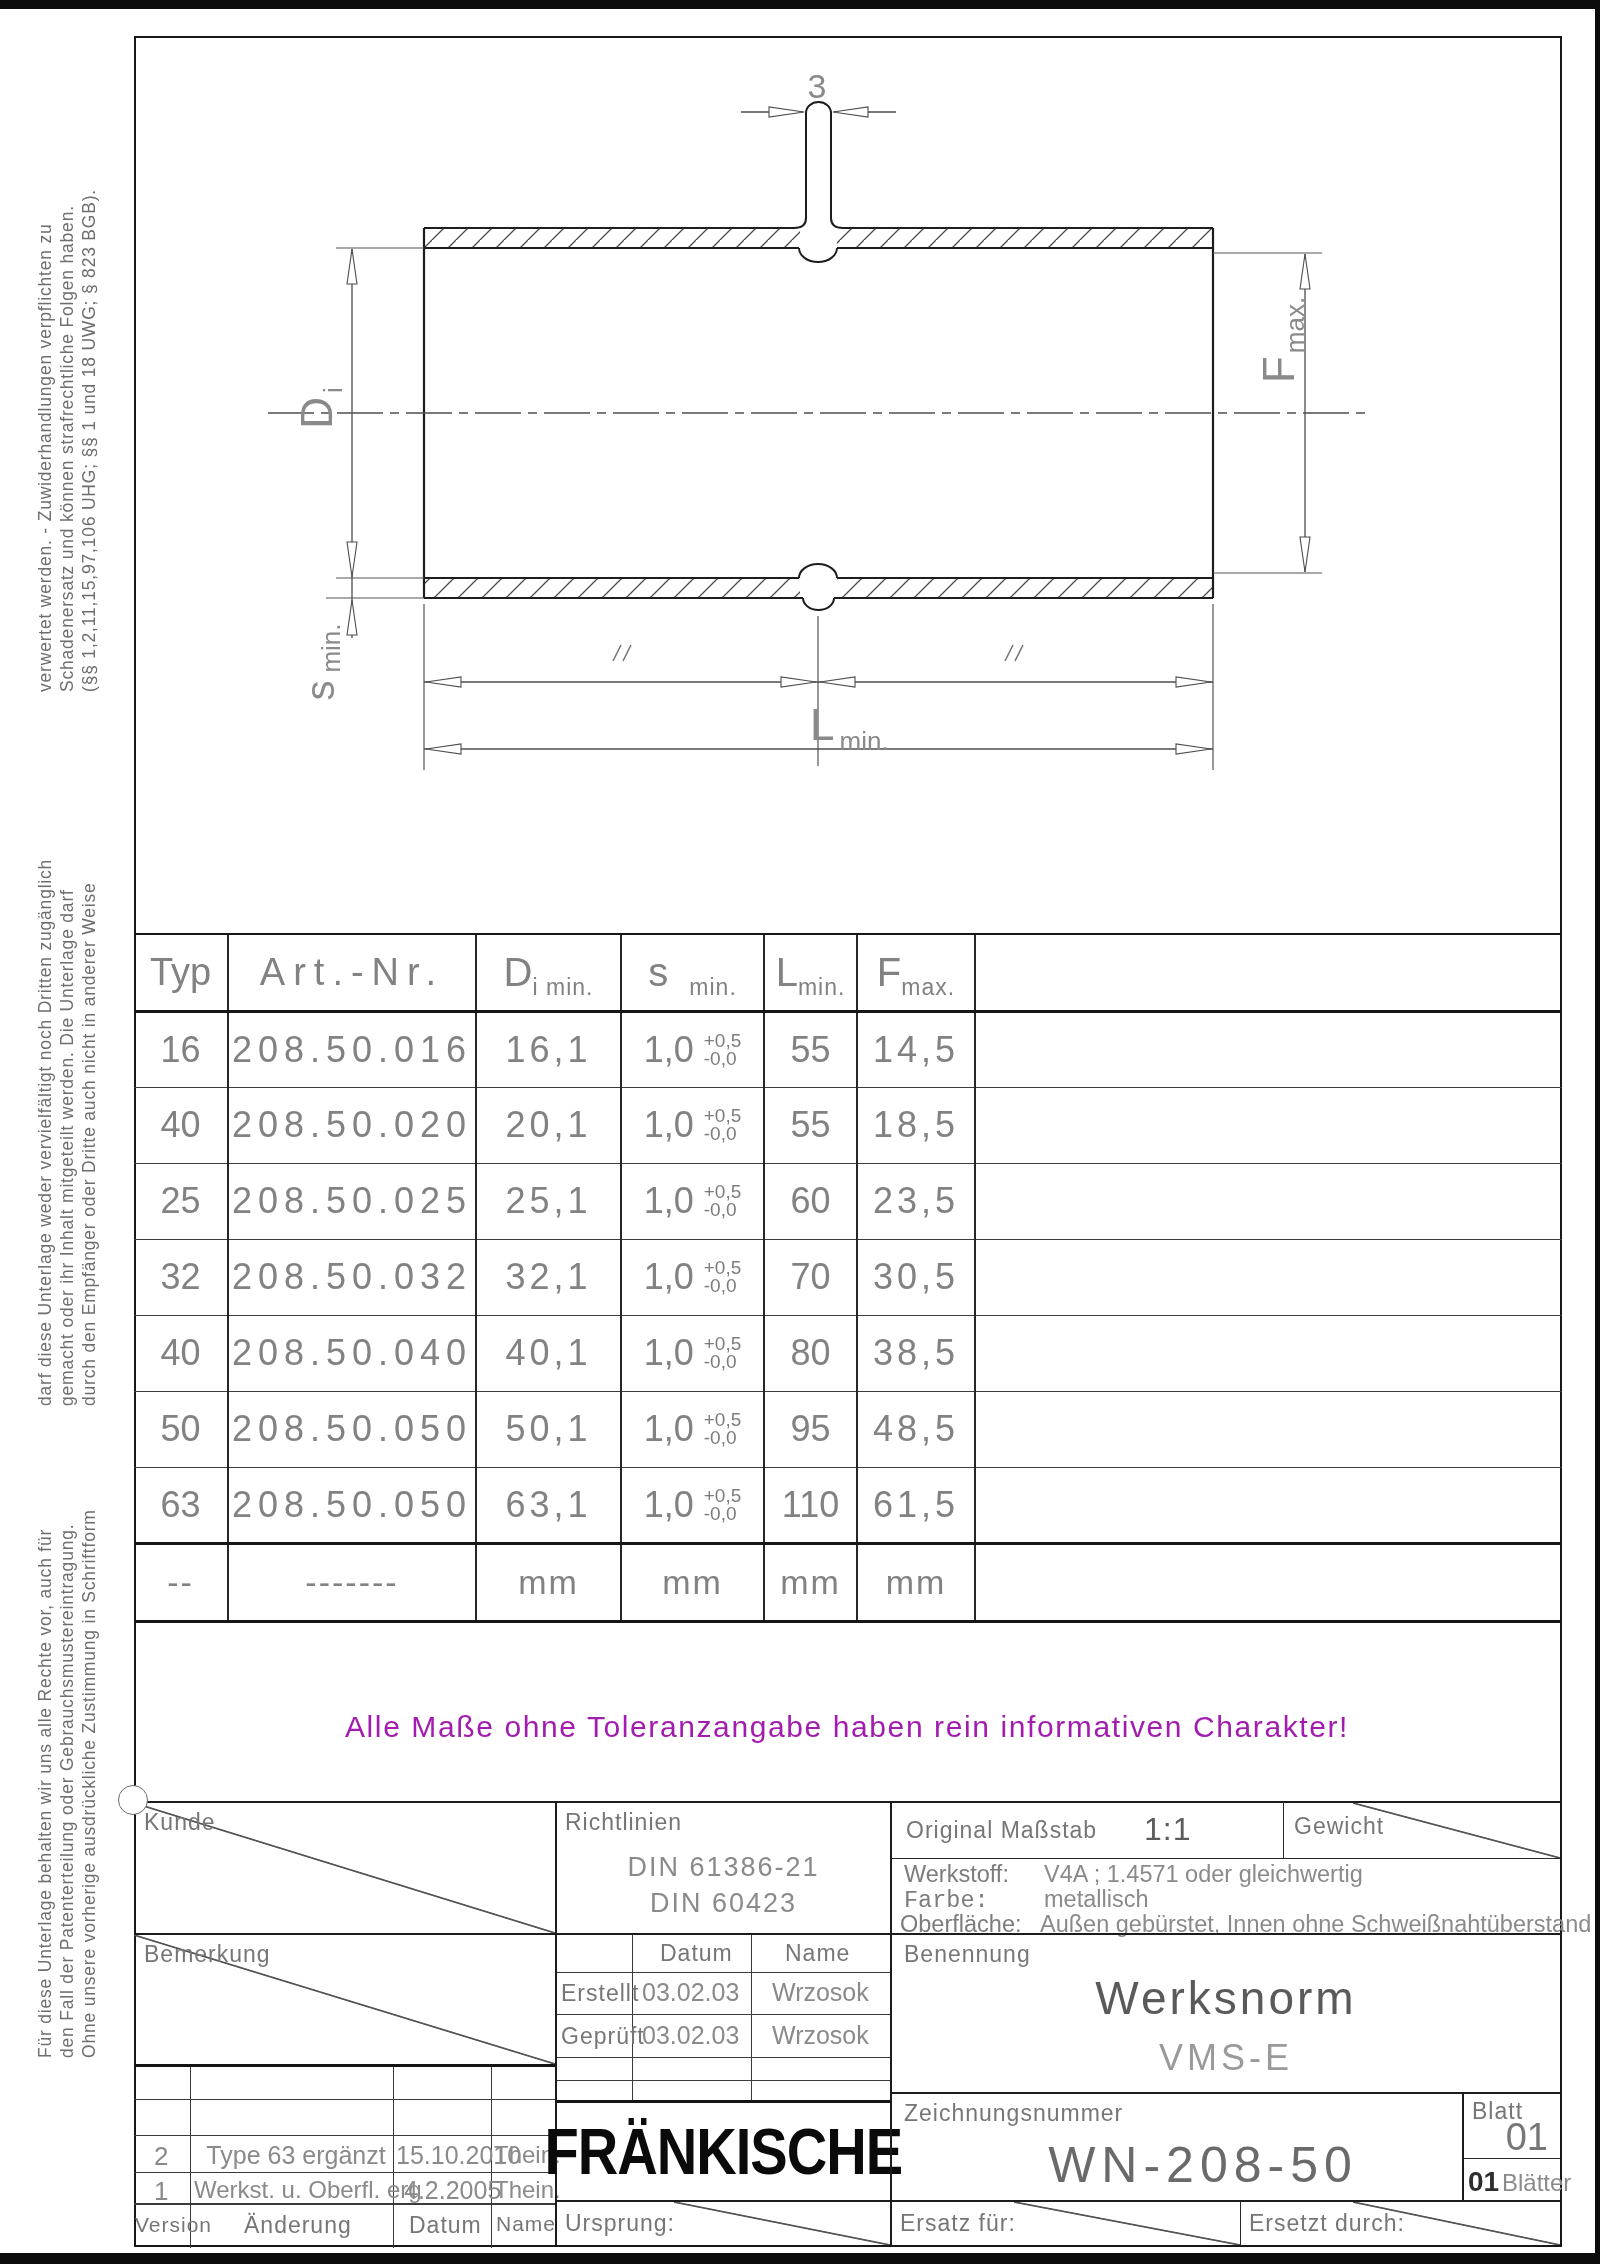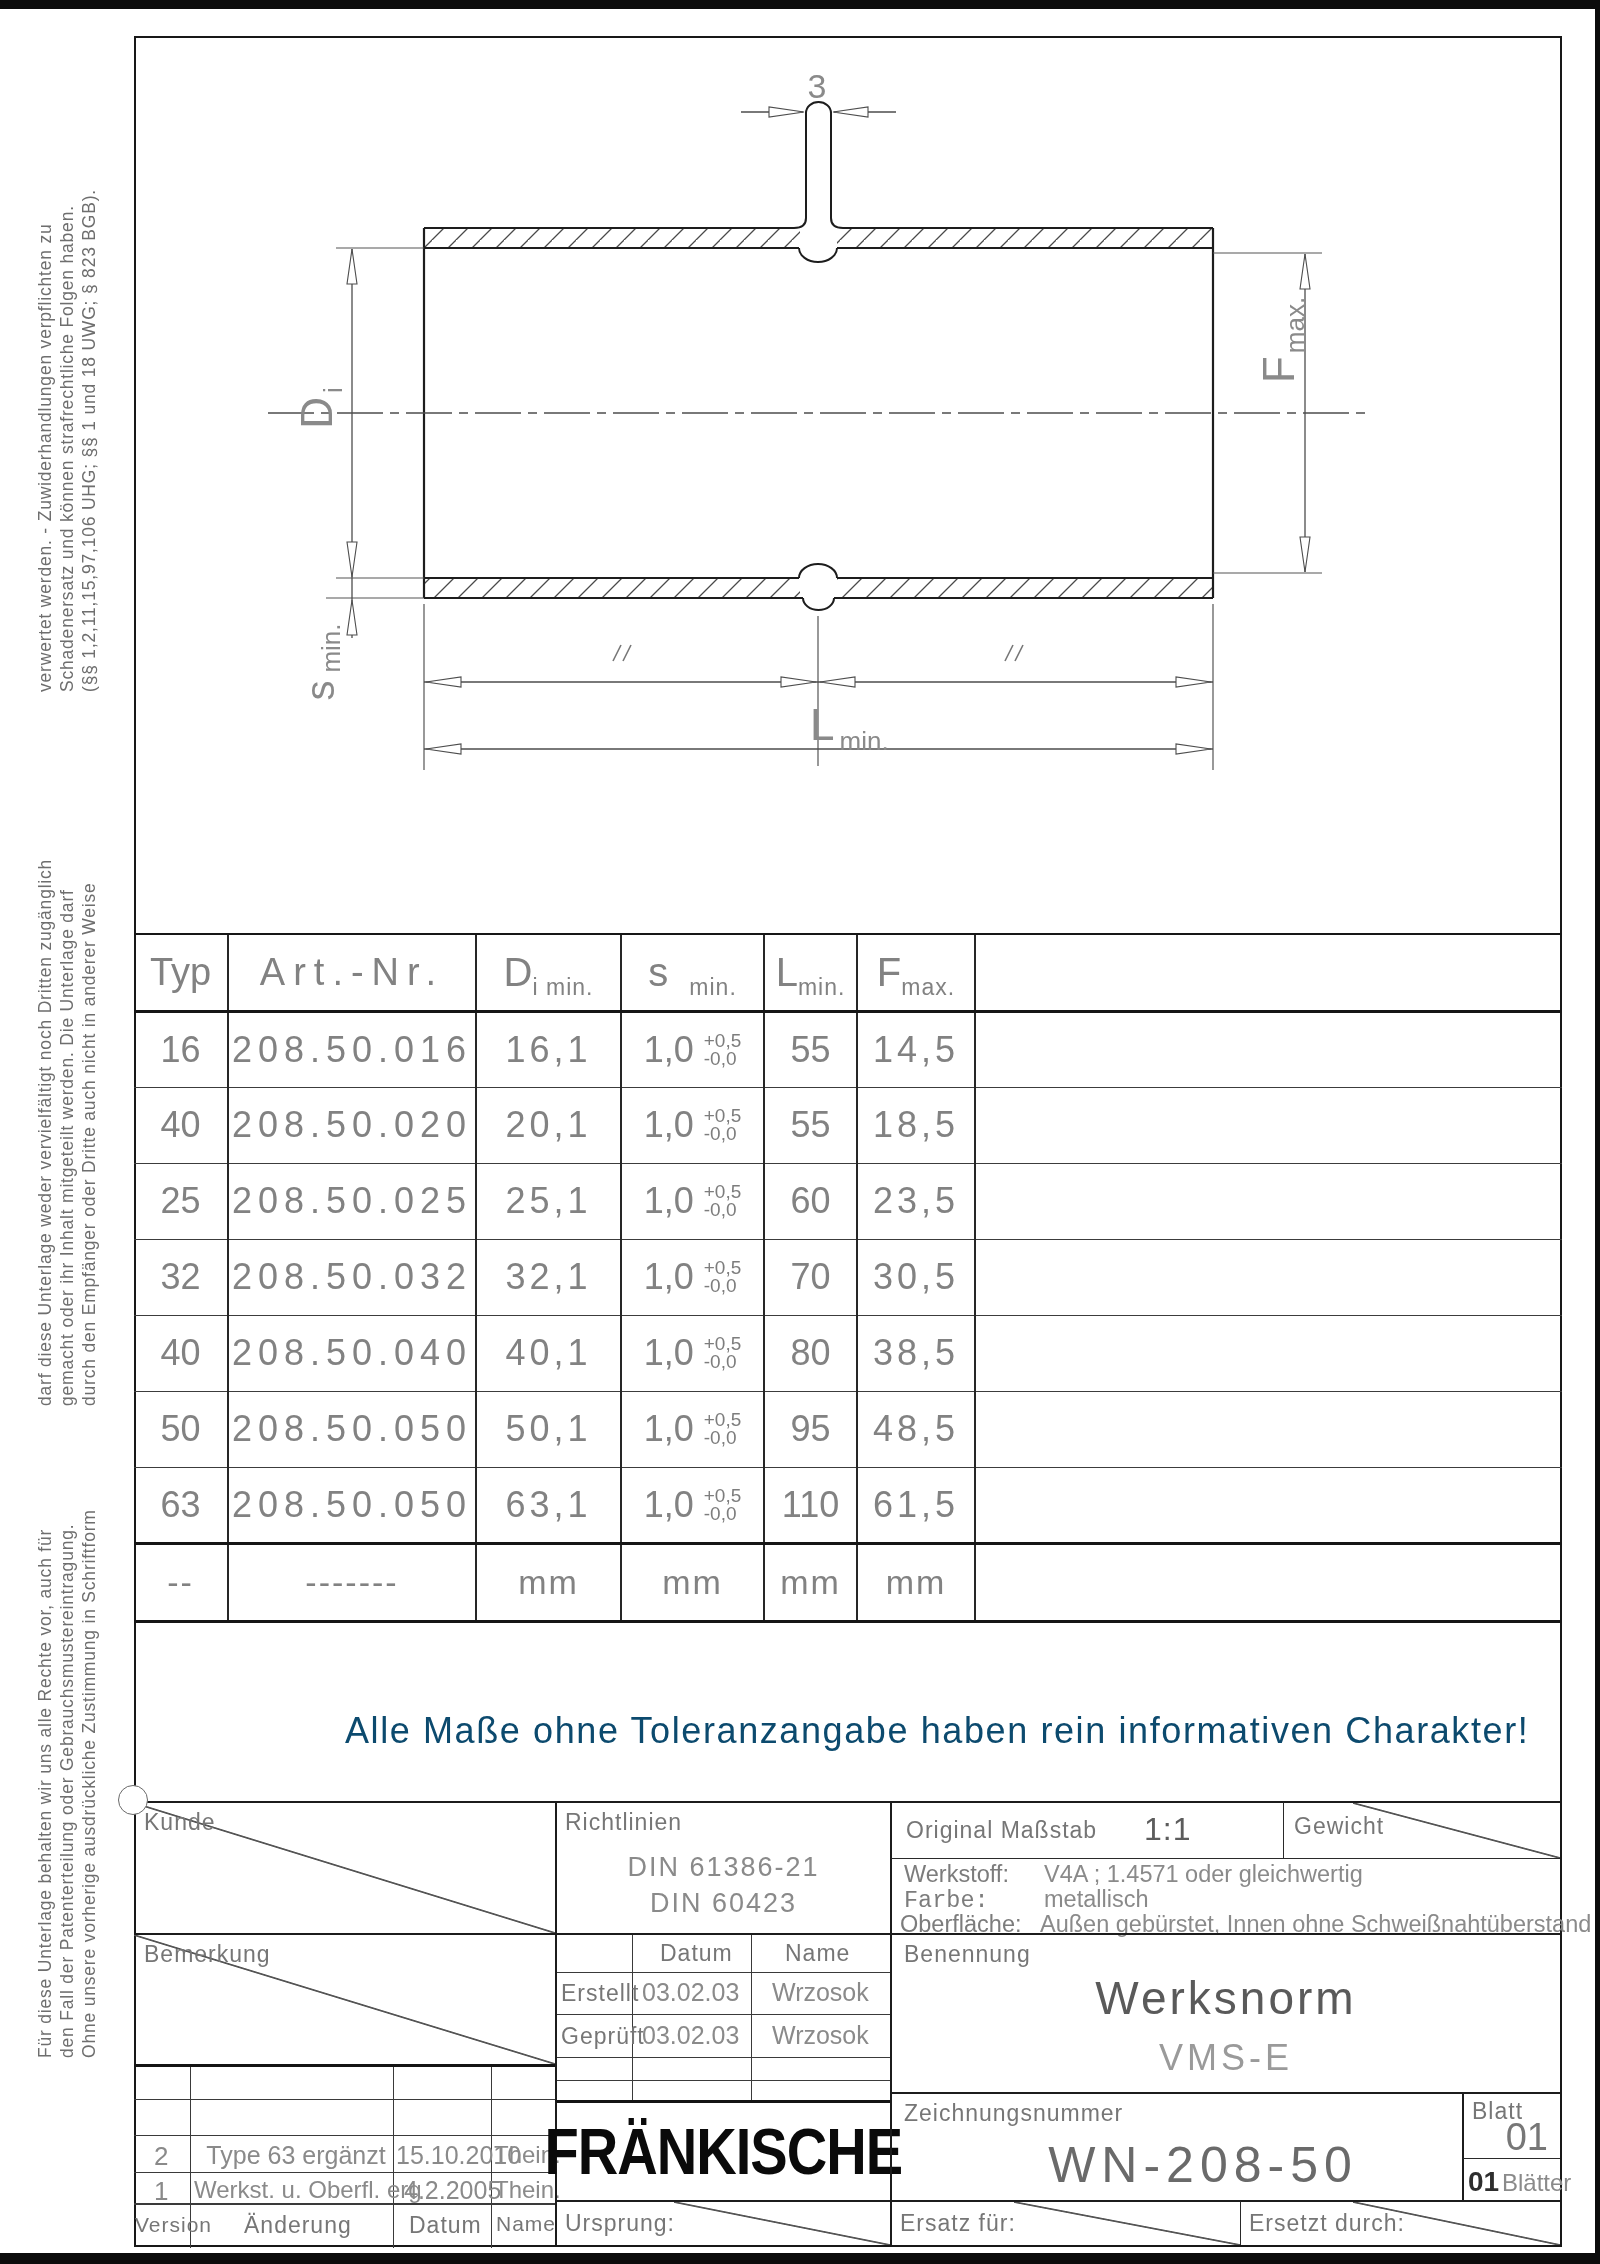--- a/index.html
+++ b/index.html
@@ -31,21 +31,21 @@
   
   .cell{position:absolute;box-sizing:border-box;}
   .bt2{border-top:2px solid #1c1c1c;} .bt15{border-top:1.6px solid #2a2a2a;}
   .bt25{border-top:3px solid #141414;} .bl2{border-left:2px solid #1c1c1c;}
   .bl15{border-left:1.6px solid #2a2a2a;}
   .lab{position:absolute;font-size:23px;color:#767676;letter-spacing:1px;white-space:nowrap;}
   .diag{position:absolute;inset:0;
     background:linear-gradient(to right top,transparent calc(50% - 1.3px),#555 calc(50% - .45px),#555 calc(50% + .45px),transparent calc(50% + 1.3px));}
   .gridline{position:absolute;background:#3a3a3a;}
   .tval{color:#8a8a8a;}
-  .note{position:absolute;font-size:36px;letter-spacing:1.6px;color:#0c4a6e;white-space:nowrap;}
+  .note{position:absolute;font-size:30px;letter-spacing:1.6px;color:#a21caf;white-space:nowrap;}
   .logo{font-size:55px;font-weight:bold;color:#0a0a0a;letter-spacing:-1px;
         transform:scale(1.02,1.18);white-space:nowrap;}
   svg text{font-family:"Liberation Sans",sans-serif;}
 </style>
 </head>
 <body>
 
 <div class="abs edge" style="left:0;top:0;width:1600px;height:9px;"></div>
 <div class="abs edge" style="left:0;top:2253px;width:1600px;height:11px;"></div>
 <div class="abs edge" style="left:1595px;top:0;width:5px;height:2264px;"></div>

